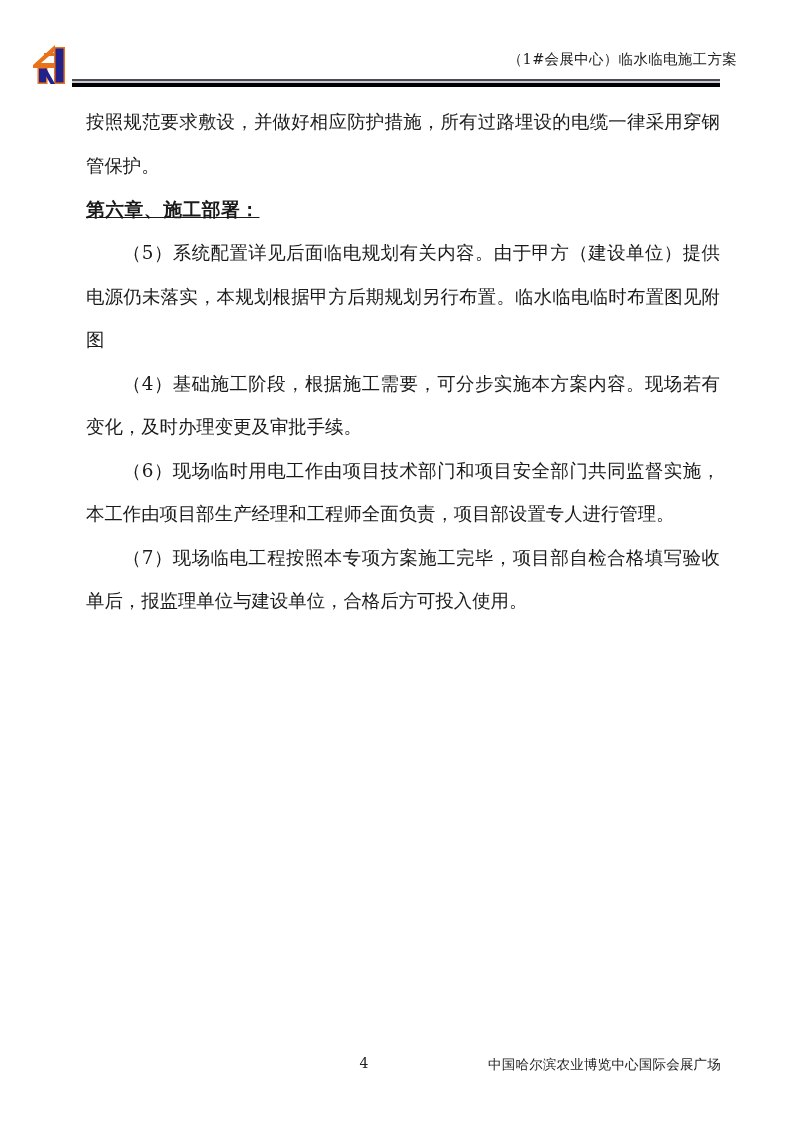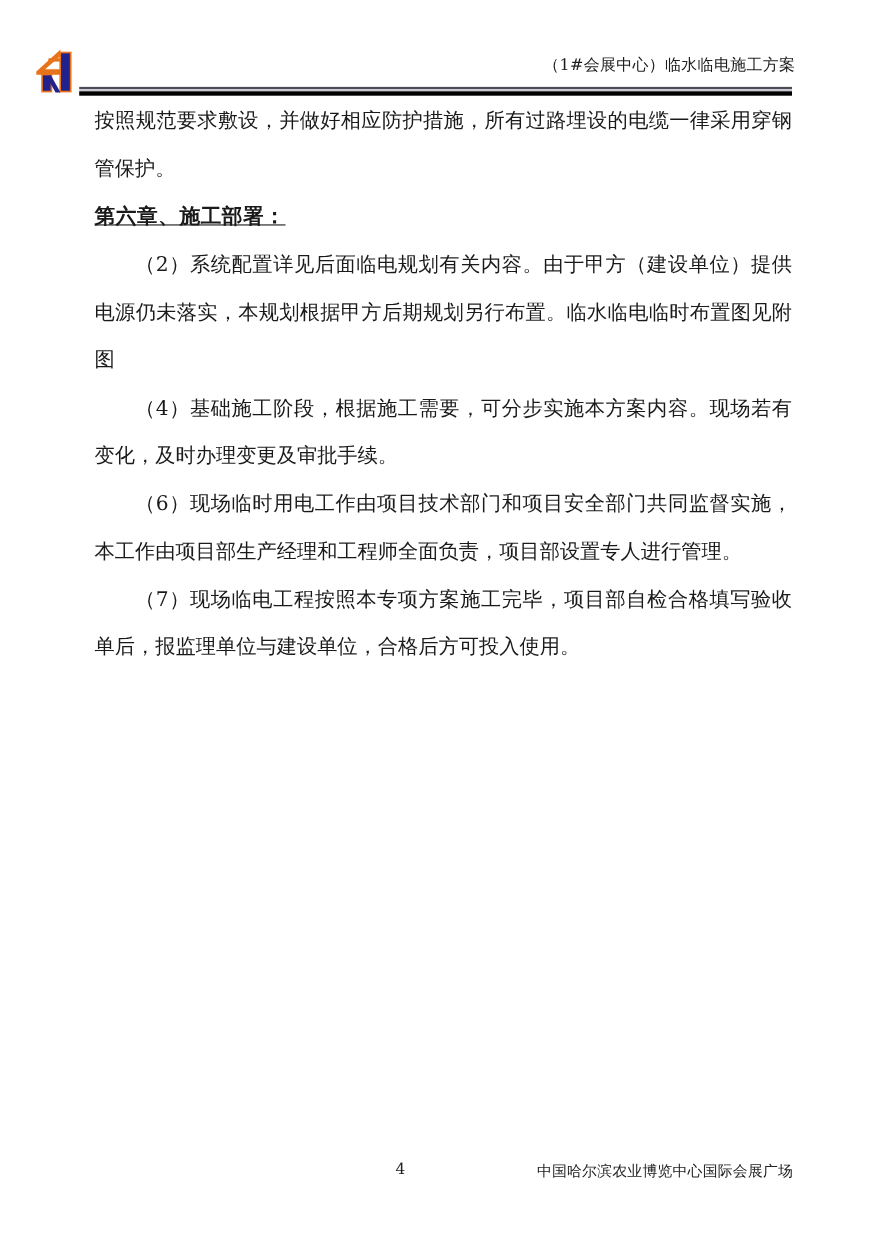--- a/index.html
+++ b/index.html
@@ -42,20 +42,21 @@
     position: absolute;
     left: 0;
     top: 50px;
     width: 723px;
     text-align: right;
     font-family: "DejaVu Serif", "Liberation Serif", serif;
     font-size: 14.5px;
     letter-spacing: 0.3px;
     color: #1c1c1c;
     white-space: nowrap;
+    padding-left: 14px;
   }
 
   .header-rule {
     position: absolute;
     left: 72px;
     top: 79px;
     width: 648px;
     height: 9px;
   }
   .header-rule .line-thin {
@@ -77,21 +78,21 @@
     left: 0; top: 4px;
     width: 100%;
     height: 4px;
     background: #000000;
   }
 
   
   .content {
     position: absolute;
     left: 86px;
-    top: 88px;
+    top: 100px;
     width: 634px;
   }
   p.para {
     margin: 0 0 0 0;
     font-size: 18.4px;
     line-height: 43.5px;
     text-align: justify;
     text-justify: inter-ideograph;
     letter-spacing: 0px;
     color: #1a1a1a;
@@ -165,21 +166,21 @@
     <div class="header-rule">
       <div class="line-thin"></div>
       <div class="line-gap"></div>
       <div class="line-thick"></div>
     </div>
   </div>
 
   <div class="content">
     <p class="para">按照规范要求敷设，并做好相应防护措施，所有过路埋设的电缆一律采用穿钢管保护。</p>
     <p class="heading">第六章、施工部署：</p>
-    <p class="para indent">（2）系统配置详见后面临电规划有关内容。由于甲方（建设单位）提供电源仍未落实，本规划根据甲方后期规划另行布置。临水临电临时布置图见附图</p>
+    <p class="para indent">（5）系统配置详见后面临电规划有关内容。由于甲方（建设单位）提供电源仍未落实，本规划根据甲方后期规划另行布置。临水临电临时布置图见附图</p>
     <p class="para indent">（4）基础施工阶段，根据施工需要，可分步实施本方案内容。现场若有变化，及时办理变更及审批手续。</p>
     <p class="para indent">（6）现场临时用电工作由项目技术部门和项目安全部门共同监督实施，本工作由项目部生产经理和工程师全面负责，项目部设置专人进行管理。</p>
     <p class="para indent">（7）现场临电工程按照本专项方案施工完毕，项目部自检合格填写验收单后，报监理单位与建设单位，合格后方可投入使用。</p>
   </div>
 
   <div class="footer">
     <div class="footer-pageno">4</div>
     <div class="footer-org">中国哈尔滨农业博览中心国际会展广场</div>
   </div>
 

